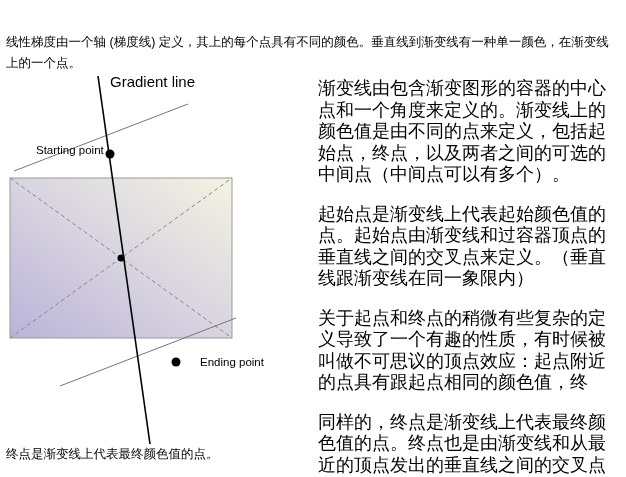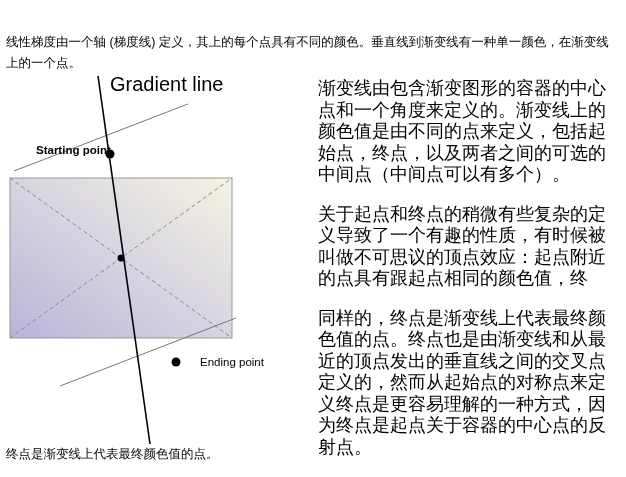--- a/index.html
+++ b/index.html
@@ -63,26 +63,25 @@
   }
   .lbl {
     position: absolute;
     font-size: 11.5px;
     color: #000;
     white-space: nowrap;
   }
   .lbl-gradient {
     left: 110px;
     top: 17px;
-    font-size: 20px;
+    font-size: 15px;
   }
   .lbl-start {
     left: 36px;
     top: 88px;
-    font-weight: bold;
   }
   .lbl-end {
     left: 200px;
     top: 300px;
   }
 </style>
 </head>
 <body>
 
 <div class="page">
@@ -117,19 +116,20 @@
       <circle cx="176" cy="306" r="4.5" fill="#000000"></circle>
     </svg>
 
     <div class="lbl lbl-gradient">Gradient line</div>
     <div class="lbl lbl-start">Starting point</div>
     <div class="lbl lbl-end">Ending point</div>
   </div>
 
   <div class="right-col">
     <p>渐变线由包含渐变图形的容器的中心点和一个角度来定义的。渐变线上的颜色值是由不同的点来定义，包括起始点，终点，以及两者之间的可选的中间点（中间点可以有多个）。</p>
+    <p>起始点是渐变线上代表起始颜色值的点。起始点由渐变线和过容器顶点的垂直线之间的交叉点来定义。（垂直线跟渐变线在同一象限内）</p>
     <p>关于起点和终点的稍微有些复杂的定义导致了一个有趣的性质，有时候被叫做不可思议的顶点效应：起点附近的点具有跟起点相同的颜色值，终</p>
     <p>同样的，终点是渐变线上代表最终颜色值的点。终点也是由渐变线和从最近的顶点发出的垂直线之间的交叉点定义的，然而从起始点的对称点来定义终点是更容易理解的一种方式，因为终点是起点关于容器的中心点的反射点。</p>
   </div>
 
   <div class="bottom-text">终点是渐变线上代表最终颜色值的点。</div>
 
 </div>
 
 </body></html>

